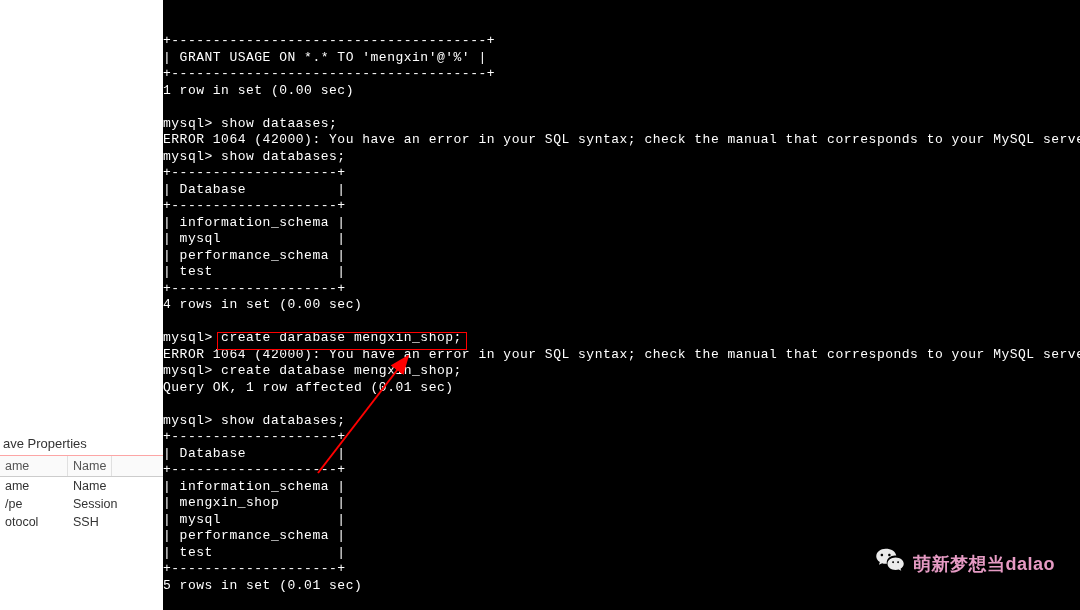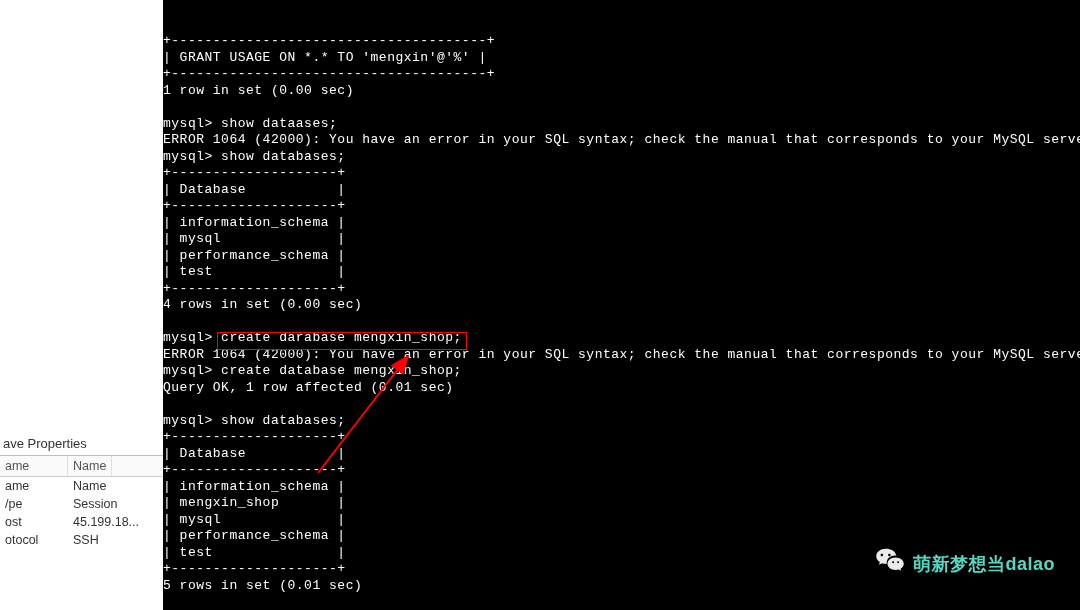--- a/index.html
+++ b/index.html
@@ -91,21 +91,21 @@
     }
     .wechat-icon {
       width: 30px;
       height: 30px;
       margin-right: 8px;
     }
     .wechat-text {
       font-family: "Microsoft YaHei", sans-serif;
       font-size: 18px;
       font-weight: bold;
-      color: #5eead4;
+      color: #f9a8d4;
       margin-top: 8px;
     }
   </style>
 </head>
 <body>
 
 <div class="terminal">
   <div class="terminal-content">+--------------------------------------+
 | GRANT USAGE ON *.* TO 'mengxin'@'%' |
 +--------------------------------------+
@@ -170,20 +170,16 @@
   </div>
   <div class="properties-row">
     <div class="col">ame</div>
     <div class="col">Name</div>
   </div>
   <div class="properties-row">
     <div class="col">/pe</div>
     <div class="col">Session</div>
   </div>
   <div class="properties-row">
-    <div class="col">ost</div>
-    <div class="col">45.199.18...</div>
-  </div>
-  <div class="properties-row">
     <div class="col">otocol</div>
     <div class="col">SSH</div>
   </div>
 </div>
 
 </body></html>

